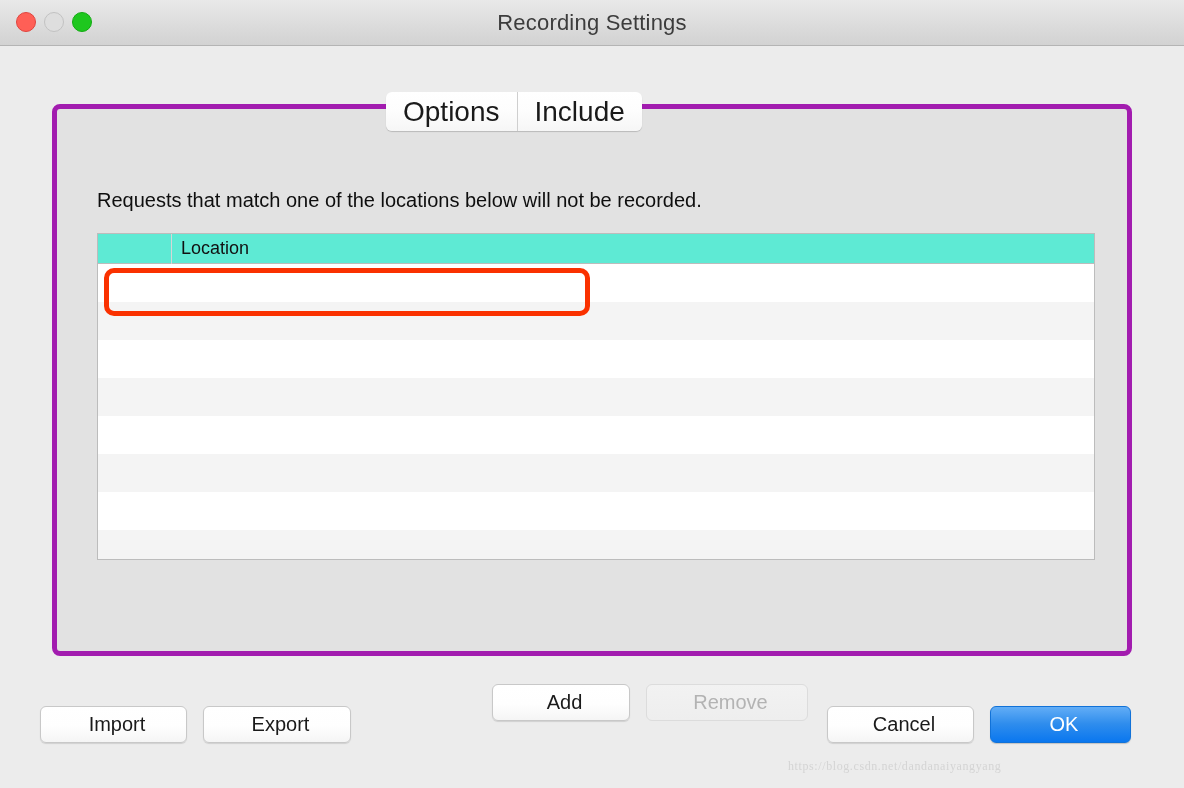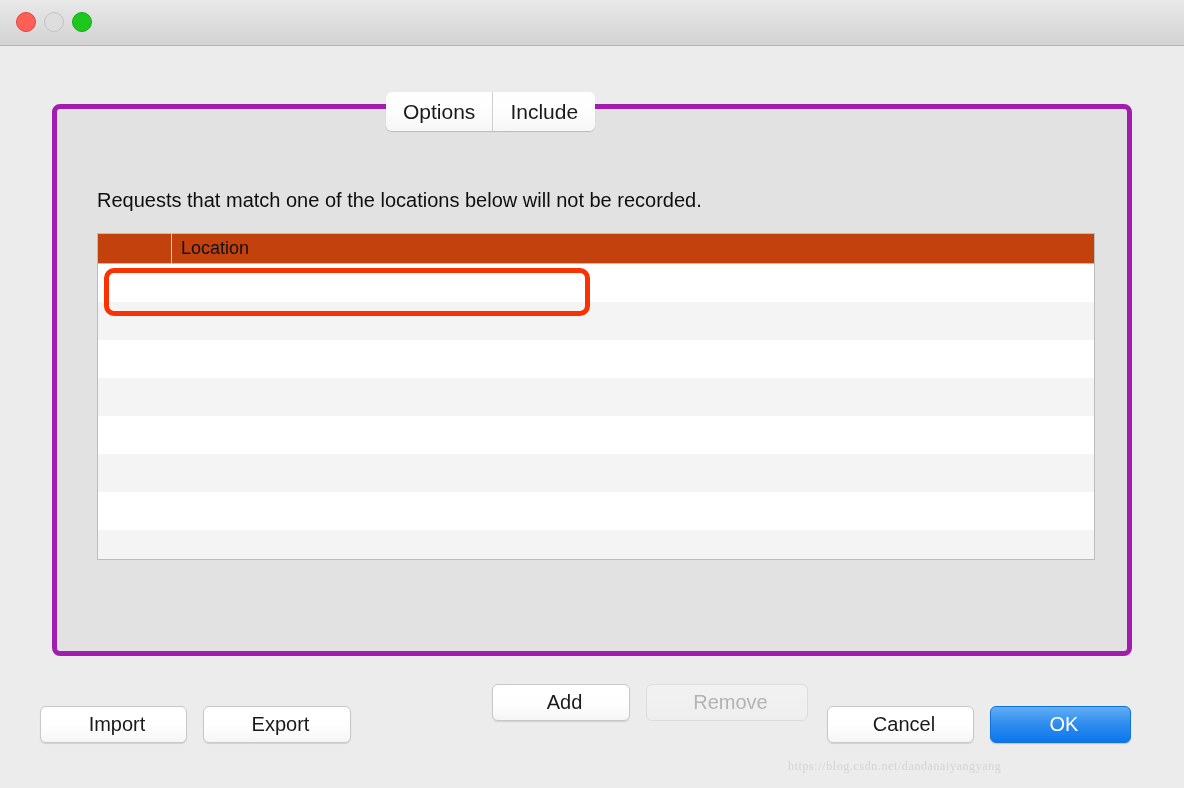--- a/index.html
+++ b/index.html
@@ -68,21 +68,21 @@
     box-shadow: 0 1px 1px rgba(0,0,0,0.18);
     overflow: hidden;
     z-index: 5;
   }
   .tab {
     display: flex;
     align-items: center;
     justify-content: center;
     padding: 4px 17px;
     height: 39px;
-    font-size: 21px;
+    font-size: 28px;
     color: #1a1a1a;
     background: linear-gradient(to bottom, #ffffff 0%, #fdfdfd 50%, #f6f6f6 100%);
     border-right: 1px solid #cfcfcf;
     box-sizing: border-box;
     cursor: default;
   }
   .tab:last-child { border-right: none; }
   .tab.active {
     background: linear-gradient(to bottom, #5aa8f2 0%, #2f8cec 50%, #0c74e8 100%);
     color: #ffffff;
@@ -118,21 +118,21 @@
     width: 998px;
     height: 327px;
     background: #ffffff;
     border: 1px solid #bcbcbc;
     box-sizing: border-box;
     overflow: hidden;
   }
   #table-header {
     position: relative;
     height: 30px;
-    background: #c2410c;
+    background: #5eead4;
     border-bottom: 1px solid #bcbcbc;
     box-sizing: border-box;
     display: flex;
     align-items: center;
   }
   .th-check {
     width: 74px;
     height: 30px;
     box-sizing: border-box;
     border-right: 1px solid #d6d6d6;
@@ -248,20 +248,21 @@
 <body>
 
 <div id="window">
 
   <div id="titlebar">
     <div class="lights">
       <div class="light close"></div>
       <div class="light min"></div>
       <div class="light zoom"></div>
     </div>
+    <div class="title">Recording Settings</div>
   </div>
 
   <div id="tabbar">
     <div class="tab">Options</div>
     <div class="tab">Include</div>
   </div>
 
   <div id="panel">
 
     <div id="desc">Requests that match one of the locations below will not be recorded.</div>

